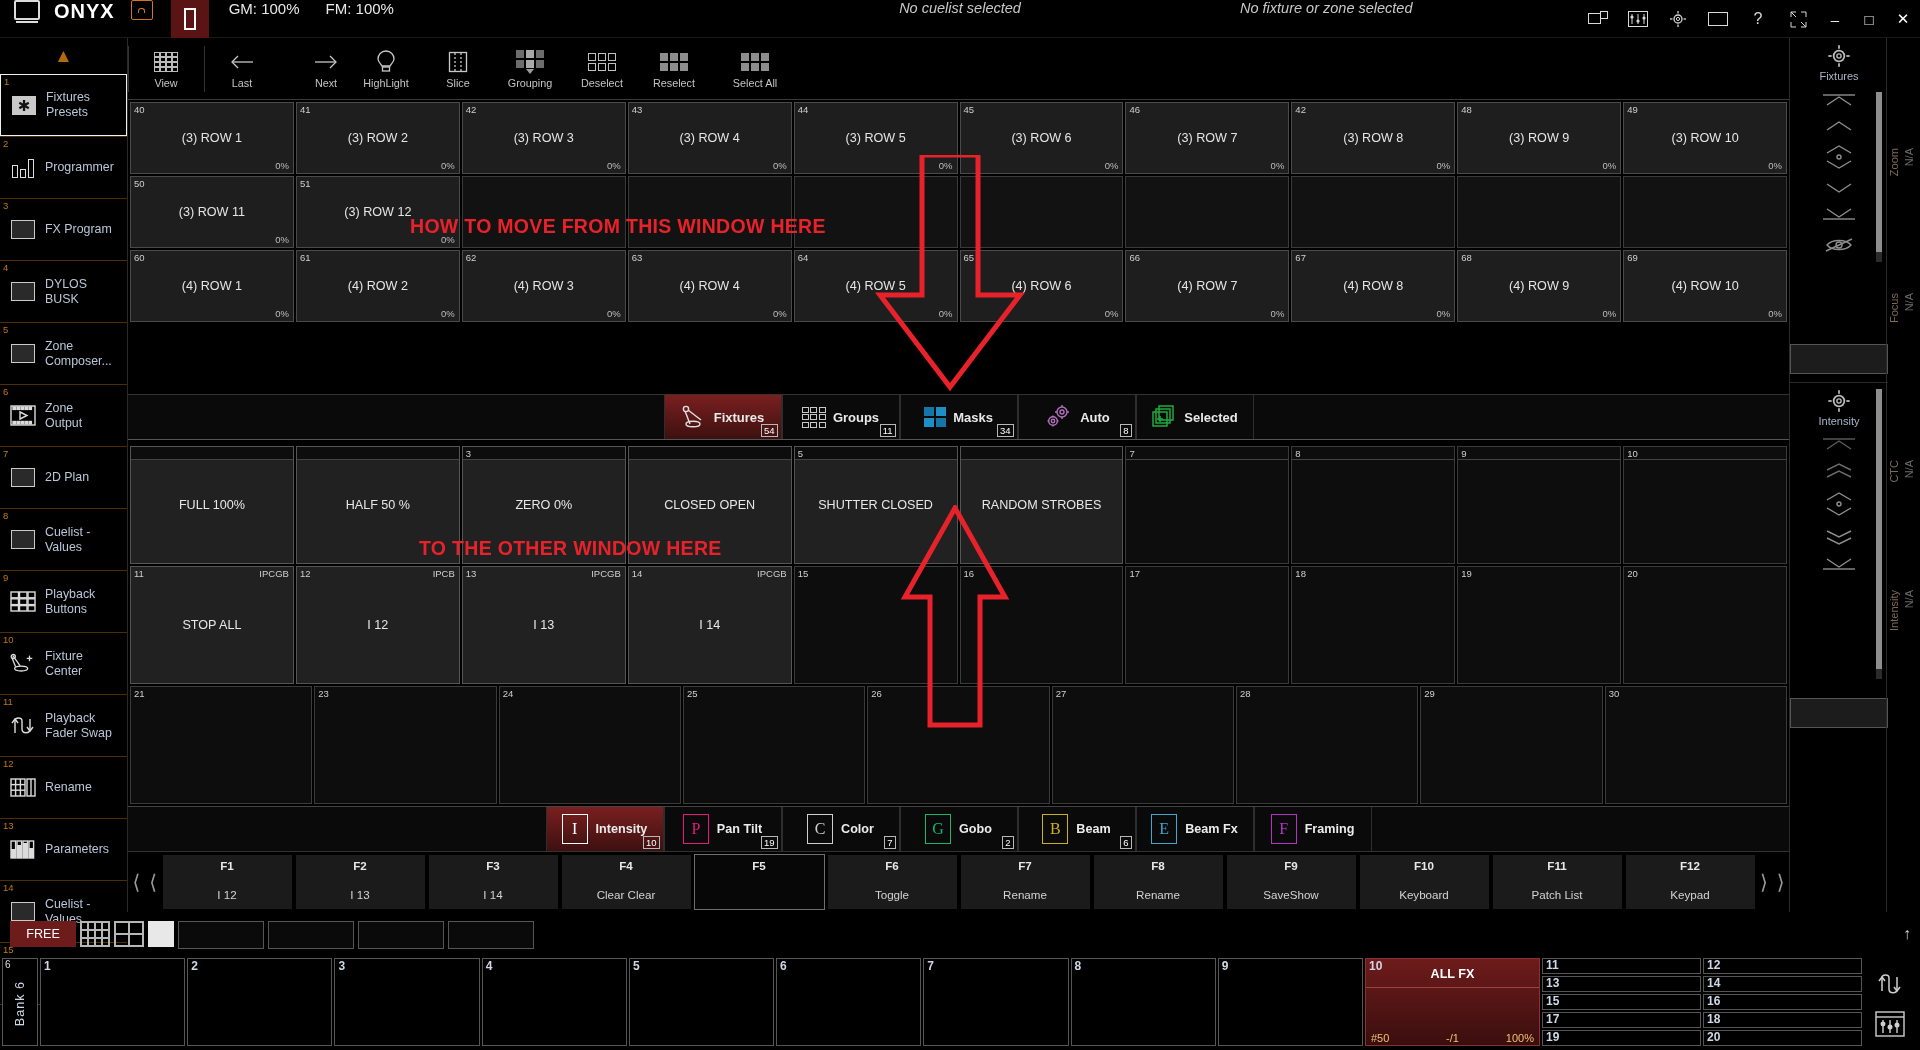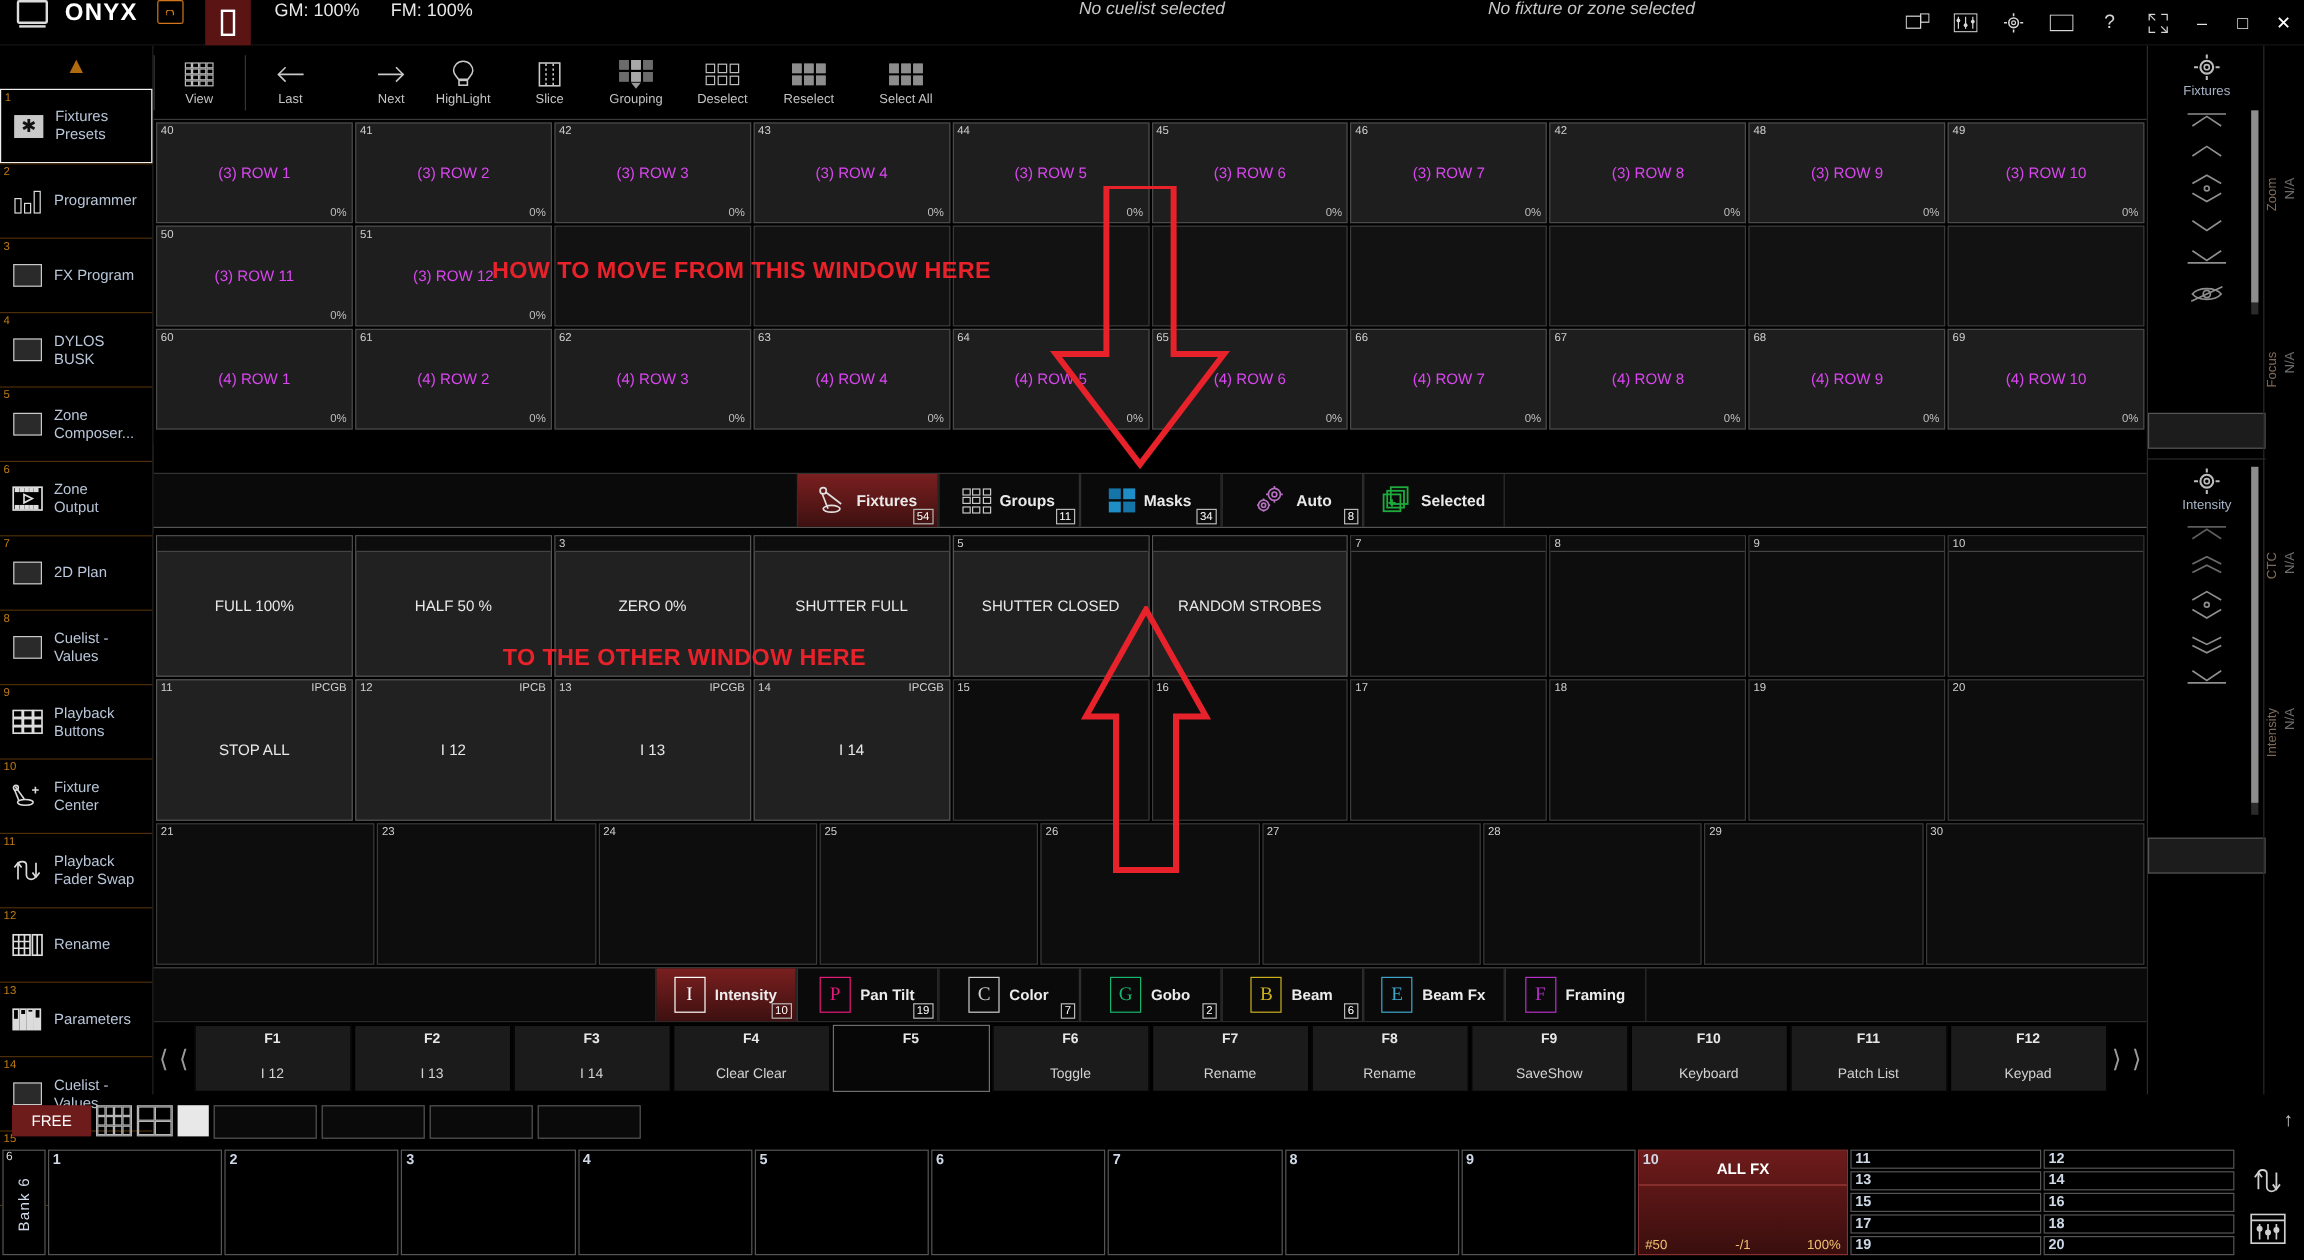--- a/index.html
+++ b/index.html
@@ -84,28 +84,28 @@
   .caretdn { width:0;height:0;border-left:4px solid transparent;border-right:4px solid transparent;border-top:5px solid #9a9a9a; }
   .tool-sep { position:absolute; top:8px; width:1px; height:46px; background:#333; }
 
   
   .tb-fixtures { position:absolute; right:0; top:38px; width:131px; height:62px;
     display:flex; flex-direction:column; align-items:center; justify-content:center; gap:2px; }
   .tb-fixtures .lb { font-size:11px; color:#c4c4c4; }
 
   
   .gridwrap-top { position:absolute; left:128px; top:100px; width:1661px; height:270px; background:#000; padding:2px; }
-  .gridrow { display:flex; gap:2px; margin-bottom:2px; height:84px; }
+  .gridrow { display:flex; gap:2px; margin-bottom:2px; height:72px; }
   .cell {
     position:relative; flex:1; background:#1e1e1e; border:1px solid #4a4a4a;
     display:flex; align-items:center; justify-content:center;
   }
   .cell.empty { background:#121212; border-color:#3a3a3a; }
   .cell .cnum { position:absolute; left:3px; top:1px; font-size:9.5px; color:#cfcfcf; }
-  .cell .ctext { font-size:12.6px; color:#d946ef; }
+  .cell .ctext { font-size:12.6px; color:#e5e5e5; }
   .cell .cpct { position:absolute; right:4px; bottom:2px; font-size:9.5px; color:#bdbdbd; }
 
   
   .tabbar {
     position:absolute; left:128px; top:394px; width:1661px; height:46px;
     background:#0a0a0a; border-top:1px solid #333; border-bottom:1px solid #555;
     display:flex; align-items:center; justify-content:center;
   }
   .tbtab {
     position:relative; width:118px; height:44px;
@@ -865,21 +865,21 @@
         <div class="pcell">
           <span class="pbar"><span class="fill" style="width:72%;background:#8d8d8d;"></span><span class="n">2</span></span>
           <span class="ptext">HALF 50 %</span>
         </div>
         <div class="pcell">
           <span class="pbar"><span class="fill" style="width:0%;background:#f2f2f2;"></span><span class="n lt">3</span></span>
           <span class="ptext">ZERO 0%</span>
         </div>
         <div class="pcell">
           <span class="pbar"><span class="fill" style="width:100%;background:#f2f2f2;"></span><span class="n">4</span></span>
-          <span class="ptext">SHUTTER FULL</span>
+          <span class="ptext">CLOSED OPEN</span>
         </div>
         <div class="pcell">
           <span class="pbar"><span class="fill" style="width:0%;"></span><span class="n lt">5</span></span>
           <span class="ptext">SHUTTER CLOSED</span>
         </div>
         <div class="pcell">
           <span class="pbar"><span class="fill" style="width:100%;background:#e0141e;"></span><span class="n">6</span></span>
           <span class="ptext">RANDOM STROBES</span>
         </div>
         <div class="pcell blank">

